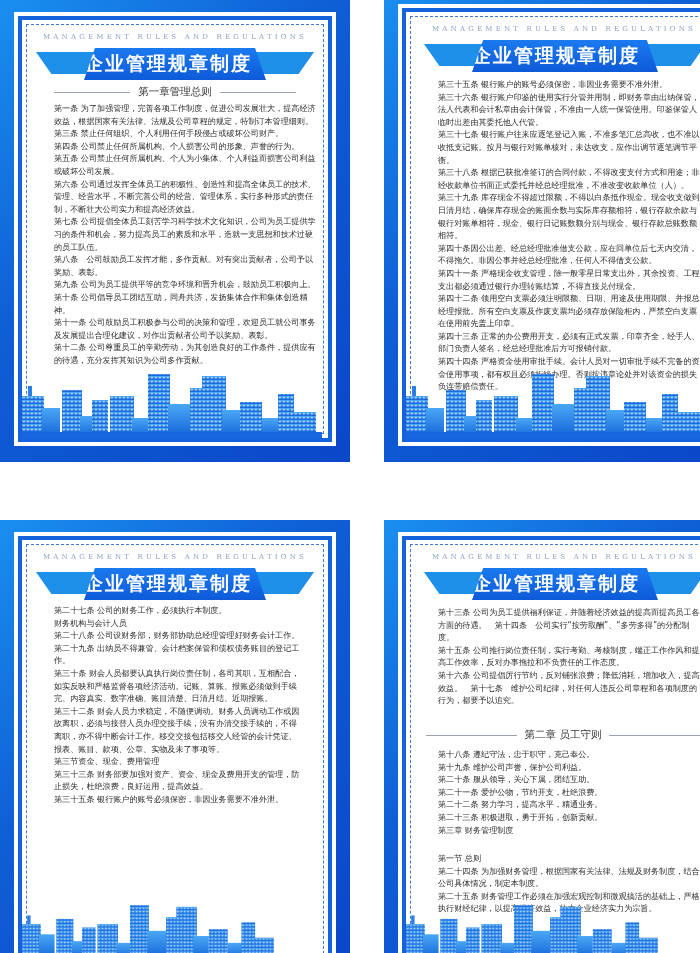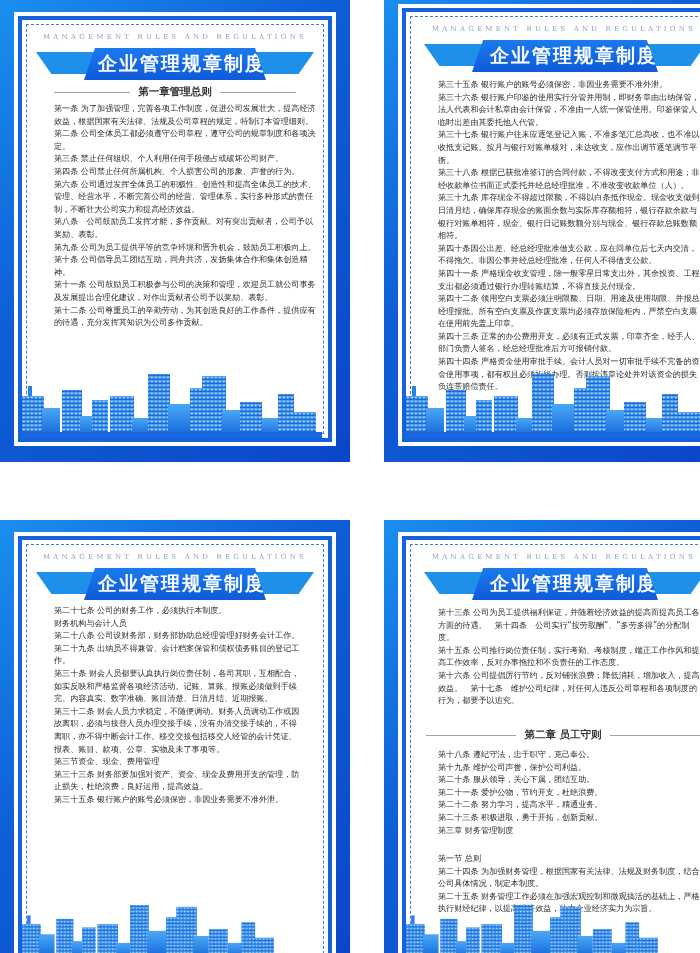--- a/index.html
+++ b/index.html
@@ -40,31 +40,31 @@
   .banner .wing-r { right:0; clip-path:polygon(0 0,100% 0,78% 100%,0 100%); }
   .banner .fold-l, .banner .fold-r {
     position:absolute; top:26px; width:12px; height:6px; background:#6b8fb8;
   }
   .banner .fold-l { left:60px; clip-path:polygon(0 0,100% 0,100% 100%); }
   .banner .fold-r { right:60px; clip-path:polygon(0 0,100% 0,0 100%); }
   .banner .main {
     position:absolute; left:48px; right:48px; top:0; height:32px;
     background:linear-gradient(180deg,#1b7af0,#0e5ad8);
     clip-path:polygon(6% 0,94% 0,100% 100%,0 100%);
-    display:flex; align-items:center; justify-content:flex-end;
+    display:flex; align-items:center; justify-content:flex-start;
   }
   .banner .title {
     color:#ffffff; font-size:19px; font-weight:bold; letter-spacing:2px;
   }
   .chapter {
     position:absolute; display:flex; align-items:center; gap:8px;
   }
   .chapter .line { flex:1; height:1px; background:#9aa3ad; }
   .chapter .txt {
-    font-family:"DejaVu Serif", serif; font-weight:bold; font-size:10.5px; color:#333;
+    font-family:"DejaVu Serif", serif; font-weight:normal; font-size:10.5px; color:#333;
   }
   .body-text {
     position:absolute; font-size:8.1px; line-height:12.6px; color:#2c2c2c;
   }
   .body-text p { margin:0; }
   .skyline {
     position:absolute; left:0; right:0; bottom:0; height:70px;
   }
 </style>
 </head>
@@ -118,24 +118,25 @@
           <span class="title">企业管理规章制度</span>
         </div>
     </div>
     <div class="chapter" style="left:32px;right:32px;top:65px;">
       <span class="line"></span>
       <span class="txt">第一章管理总则</span>
       <span class="line"></span>
     </div>
     <div class="body-text" style="left:32px;right:12px;top:82px;">
       <p>第一条 为了加强管理，完善各项工作制度，促进公司发展壮大，提高经济效益，根据国家有关法律、法规及公司章程的规定，特制订本管理细则。</p>
-      <p>第二条 公司全体员工都必须遵守公司章程，遵守公司的规章制度和各项决定。</p>
       <p>第三条 禁止任何组织、个人利用任何手段侵占或破坏公司财产。</p>
       <p>第四条 公司禁止任何所属机构、个人损害公司的形象、声誉的行为。</p>
+      <p>第五条 公司禁止任何所属机构、个人为小集体、个人利益而损害公司利益或破坏公司发展。</p>
       <p>第六条 公司通过发挥全体员工的积极性、创造性和提高全体员工的技术、管理、经营水平，不断完善公司的经营、管理体系，实行多种形式的责任制，不断壮大公司实力和提高经济效益。</p>
+      <p>第七条 公司提倡全体员工刻苦学习科学技术文化知识，公司为员工提供学习的条件和机会，努力提高员工的素质和水平，造就一支思想和技术过硬的员工队伍。</p>
       <p>第八条　公司鼓励员工发挥才能，多作贡献。对有突出贡献者，公司予以奖励、表彰。</p>
       <p>第九条 公司为员工提供平等的竞争环境和晋升机会，鼓励员工积极向上。</p>
       <p>第十条 公司倡导员工团结互助，同舟共济，发扬集体合作和集体创造精神。</p>
       <p>第十一条 公司鼓励员工积极参与公司的决策和管理，欢迎员工就公司事务及发展提出合理化建议，对作出贡献者公司予以奖励、表彰。</p>
       <p>第十二条 公司尊重员工的辛勤劳动，为其创造良好的工作条件，提供应有的待遇，充分发挥其知识为公司多作贡献。</p>
     </div>
     <svg class="skyline" viewBox="0 0 300 70" preserveAspectRatio="none">
         <use href="#city"></use>
       </svg>
   </div>

